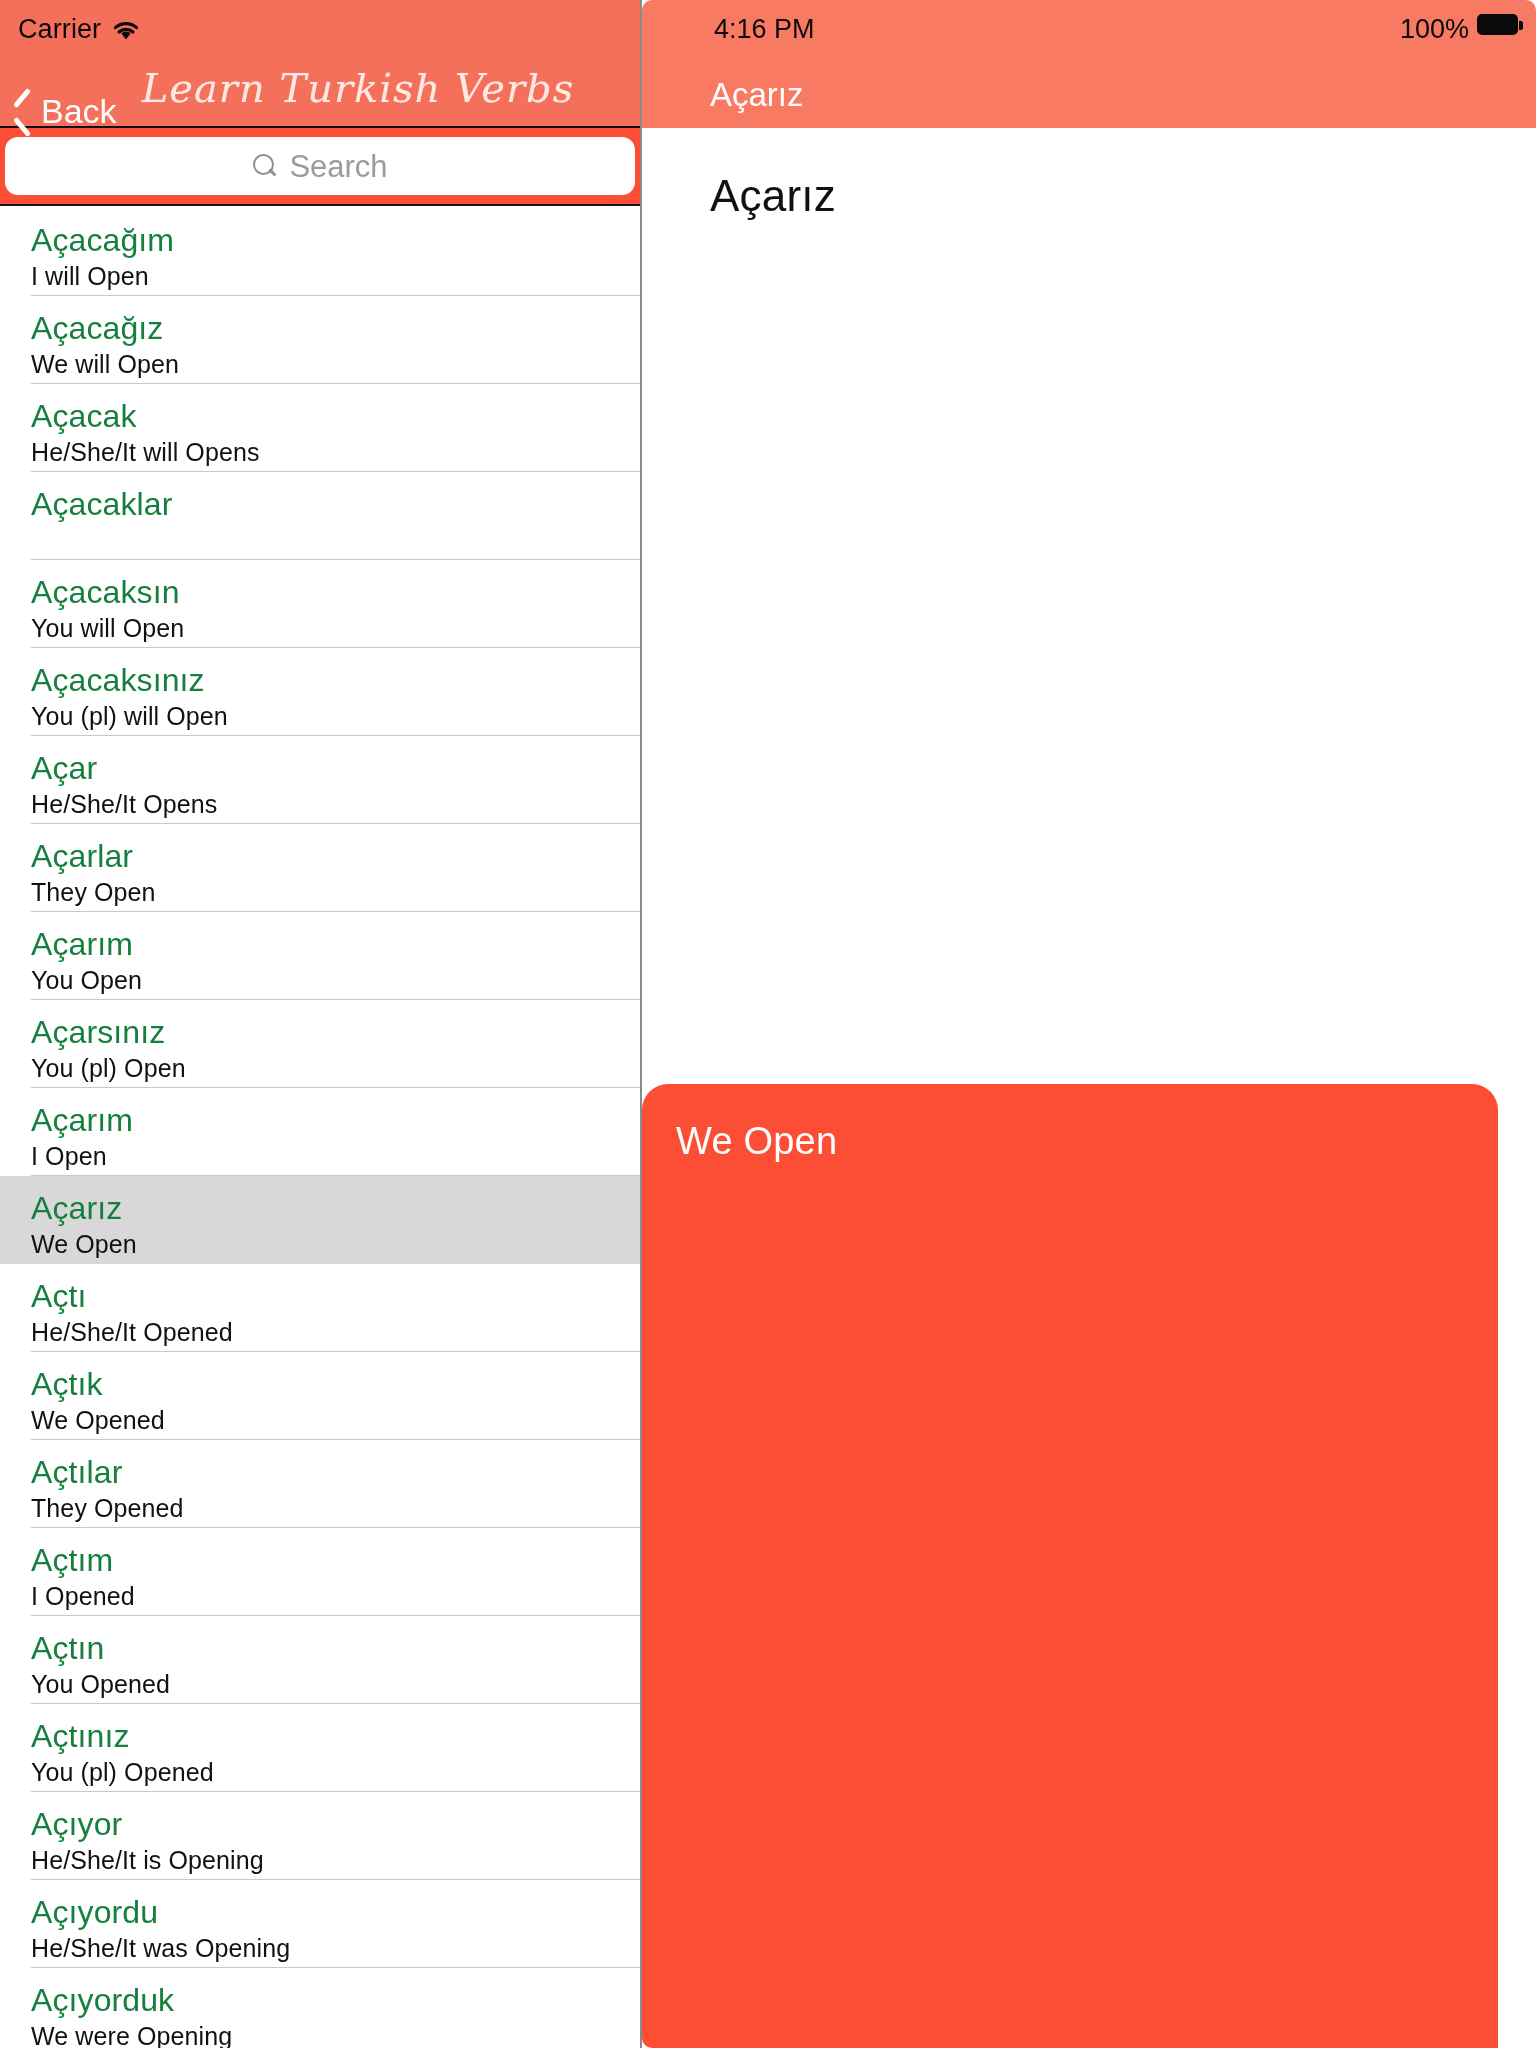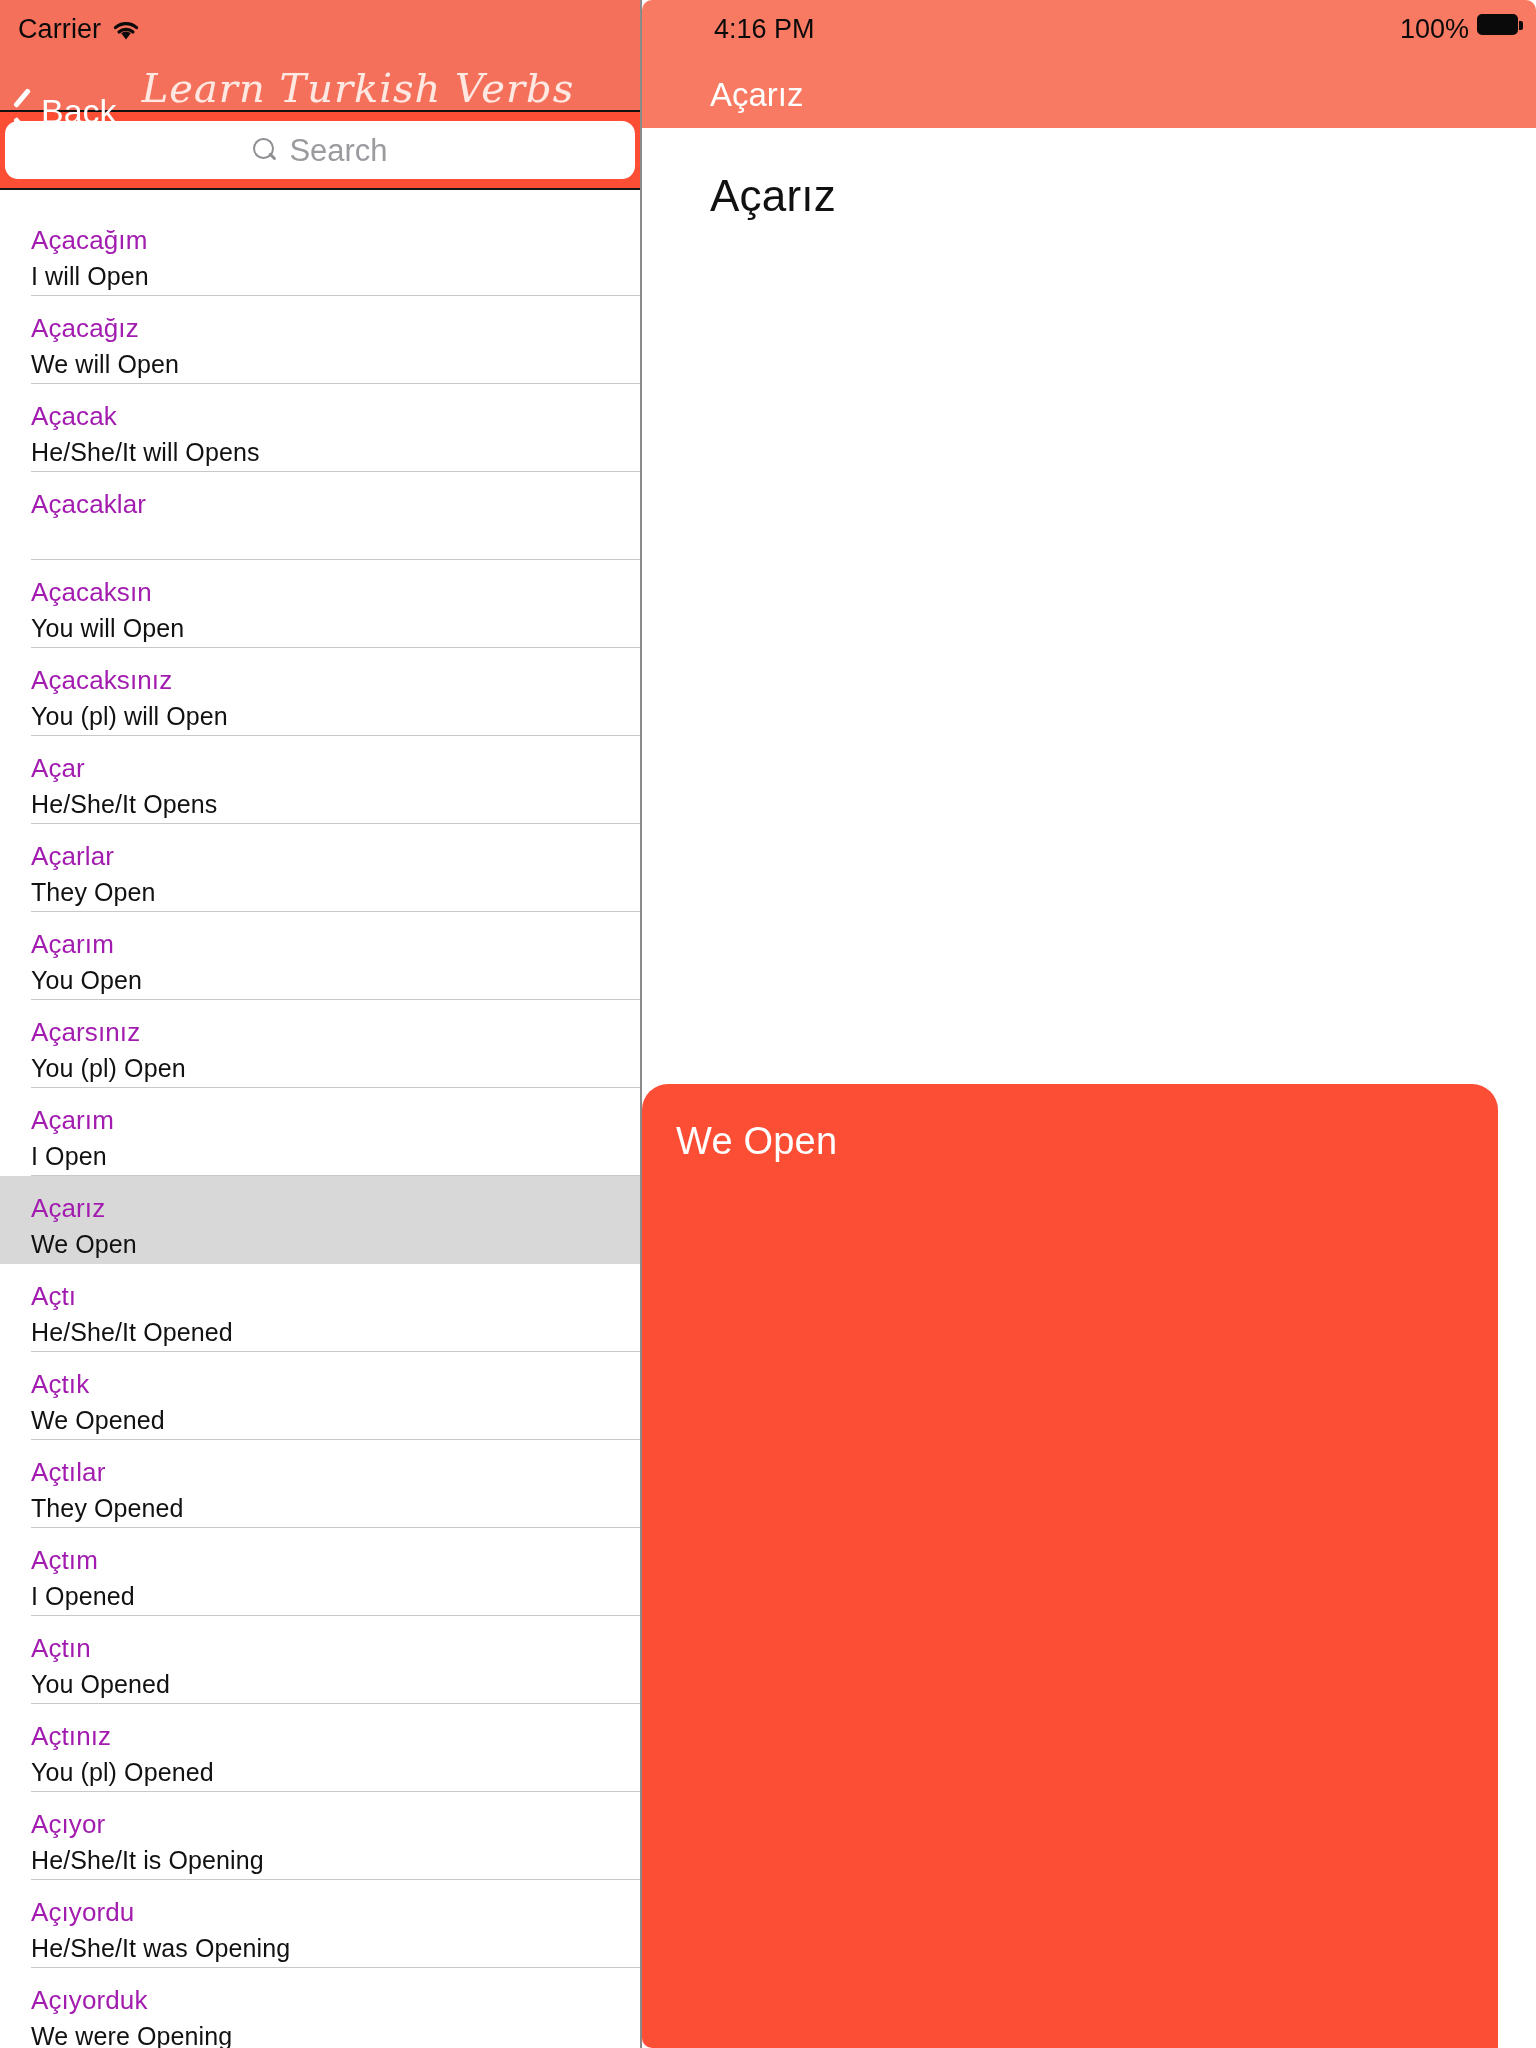--- a/index.html
+++ b/index.html
@@ -23,21 +23,21 @@
   .master {
     position: relative;
     width: 640px;
     height: 100%;
     background: #ffffff;
     overflow: hidden;
     flex: 0 0 640px;
   }
   .master-navbar {
     position: relative;
-    height: 112px;
+    height: 128px;
     background: #f4705a;
     border-bottom: 2px solid #111;
   }
   .status-left {
     position: absolute;
     left: 18px;
     top: 10px;
     height: 38px;
     display: flex;
     align-items: center;
@@ -165,22 +165,22 @@
     left: 31px; right: 0; bottom: 0;
     height: 1px;
     background: #c8c7cc;
   }
   .verb-row.selected {
     background: #d8d8d8;
   }
   .verb-row.selected::after { background: transparent; }
   .verb-row.selected + .verb-row::after { }
   .verb-title {
-    font-size: 26px;
-    color: #a21caf;
+    font-size: 32px;
+    color: #15803d;
     line-height: 41px;
     letter-spacing: 0.1px;
   }
   .verb-sub {
     font-size: 25px;
     color: #111111;
     line-height: 31px;
     letter-spacing: 0.1px;
   }
 

